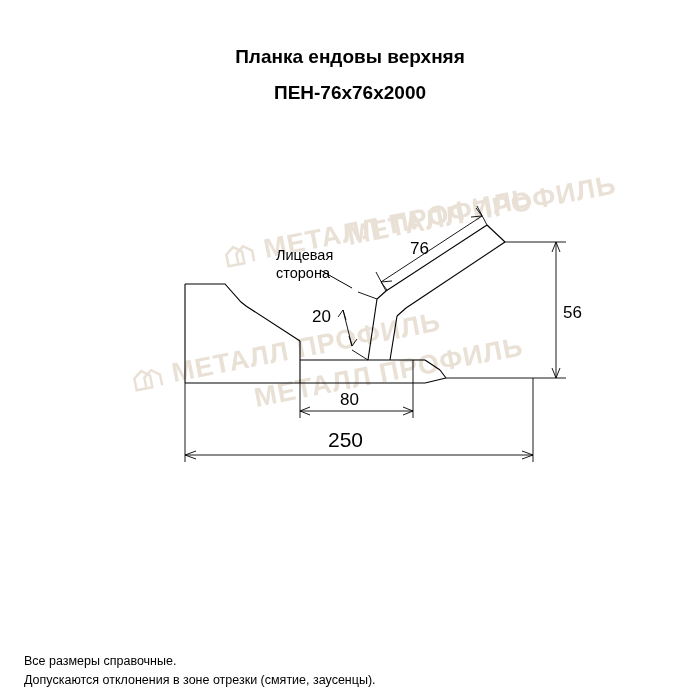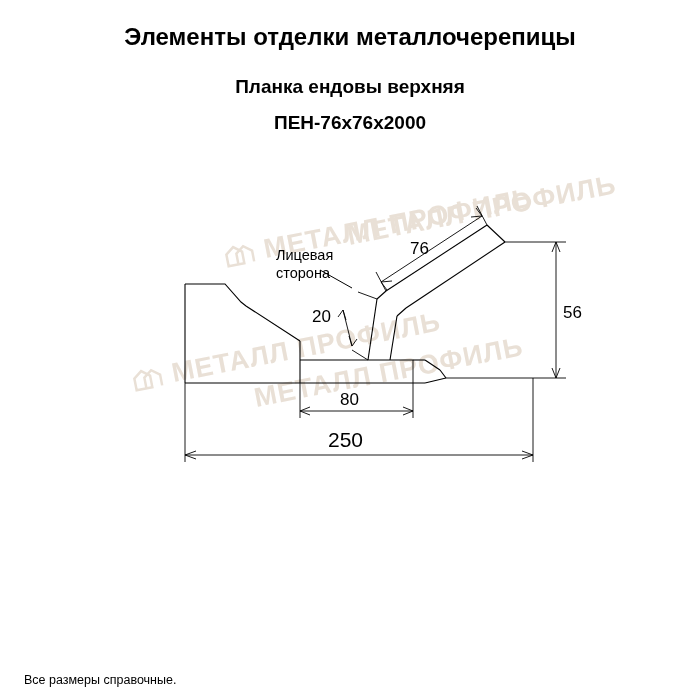--- a/index.html
+++ b/index.html
@@ -125,21 +125,20 @@
     </span>
   </div>
 
   <div class="wm" style="top:357px; left:252px;">
     <span class="wm-inner">
       <span>МЕТАЛЛ ПРОФИЛЬ</span>
     </span>
   </div>
 
   <div class="title-block">
-    <h1 class="main-title">Элементы отделки металлочерепицы</h1>
     <h2 class="sub-title">Планка ендовы верхняя</h2>
     <h3 class="code-title">ПЕН-76х76х2000</h3>
   </div>
 
   <div class="drawing">
     <svg width="700" height="340" viewBox="0 0 700 340">
 
       <g fill="none" stroke="#000000" stroke-width="1.1">
 
         <path d="M185 114 L225 114 L241 132 L246 136 L300 171"></path>
@@ -221,15 +220,16 @@
         <path d="M185 285 L196 281 M185 285 L196 289"></path>
         <path d="M533 285 L522 281 M533 285 L522 289"></path>
       </g>
       <text x="328" y="277" font-size="21" font-weight="normal">250</text>
 
     </svg>
   </div>
 
   <div class="footnotes">
     <div>Все размеры справочные.</div>
+    <div>Допускаются отклонения в зоне отрезки (смятие, заусенцы).</div>
   </div>
 
 </div>
 
 </body></html>

